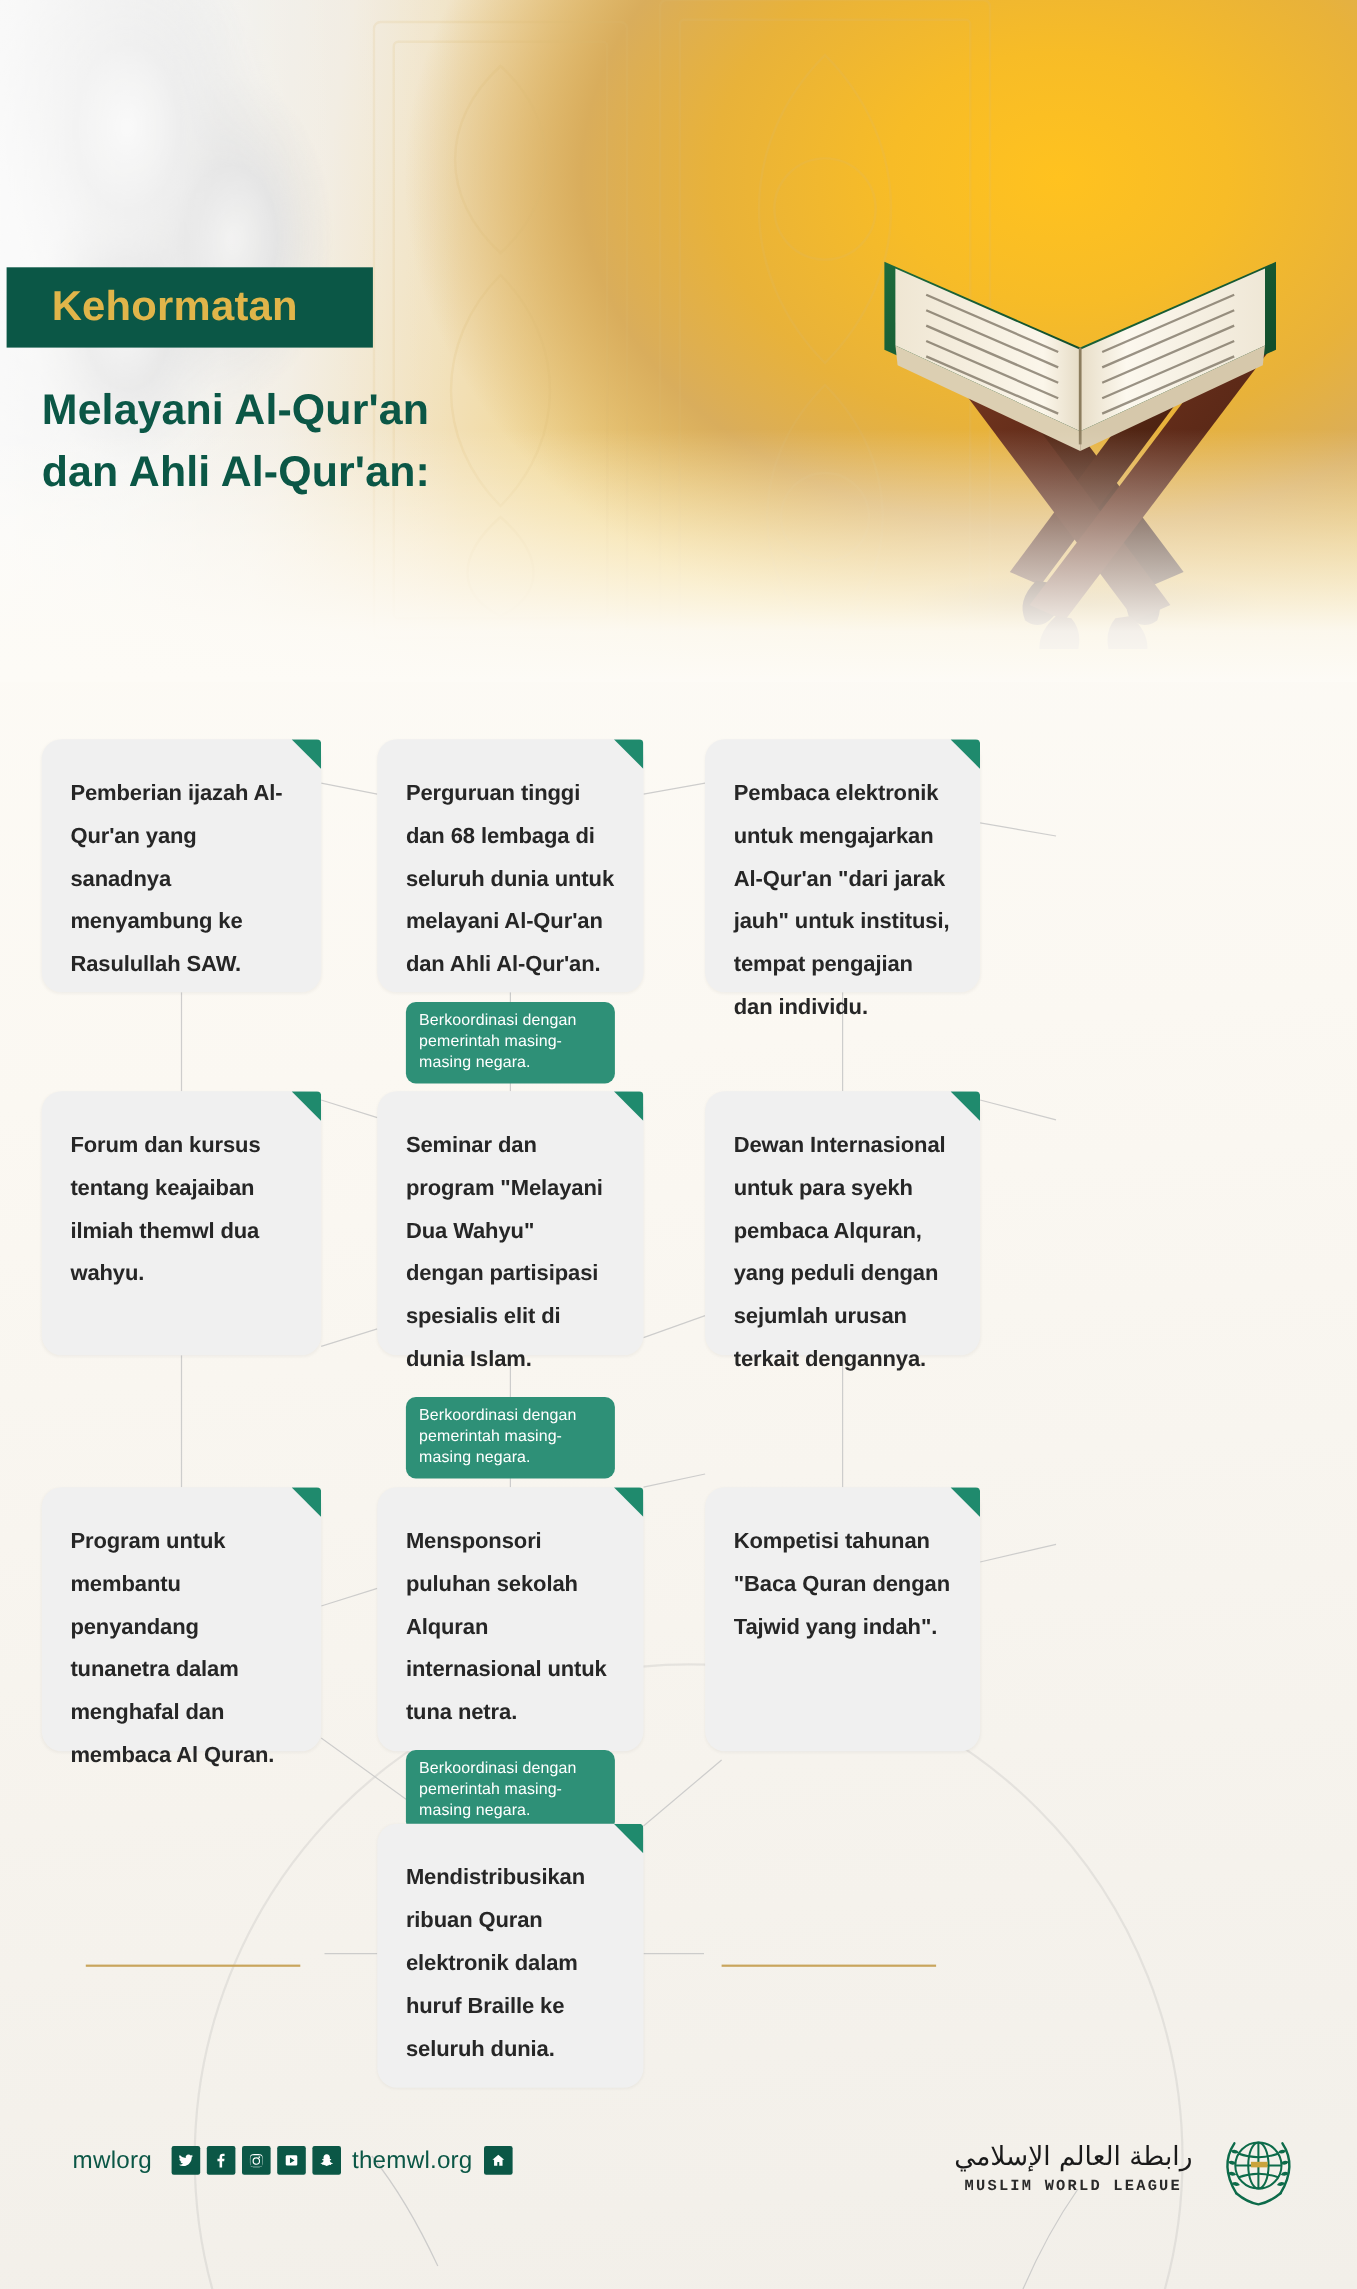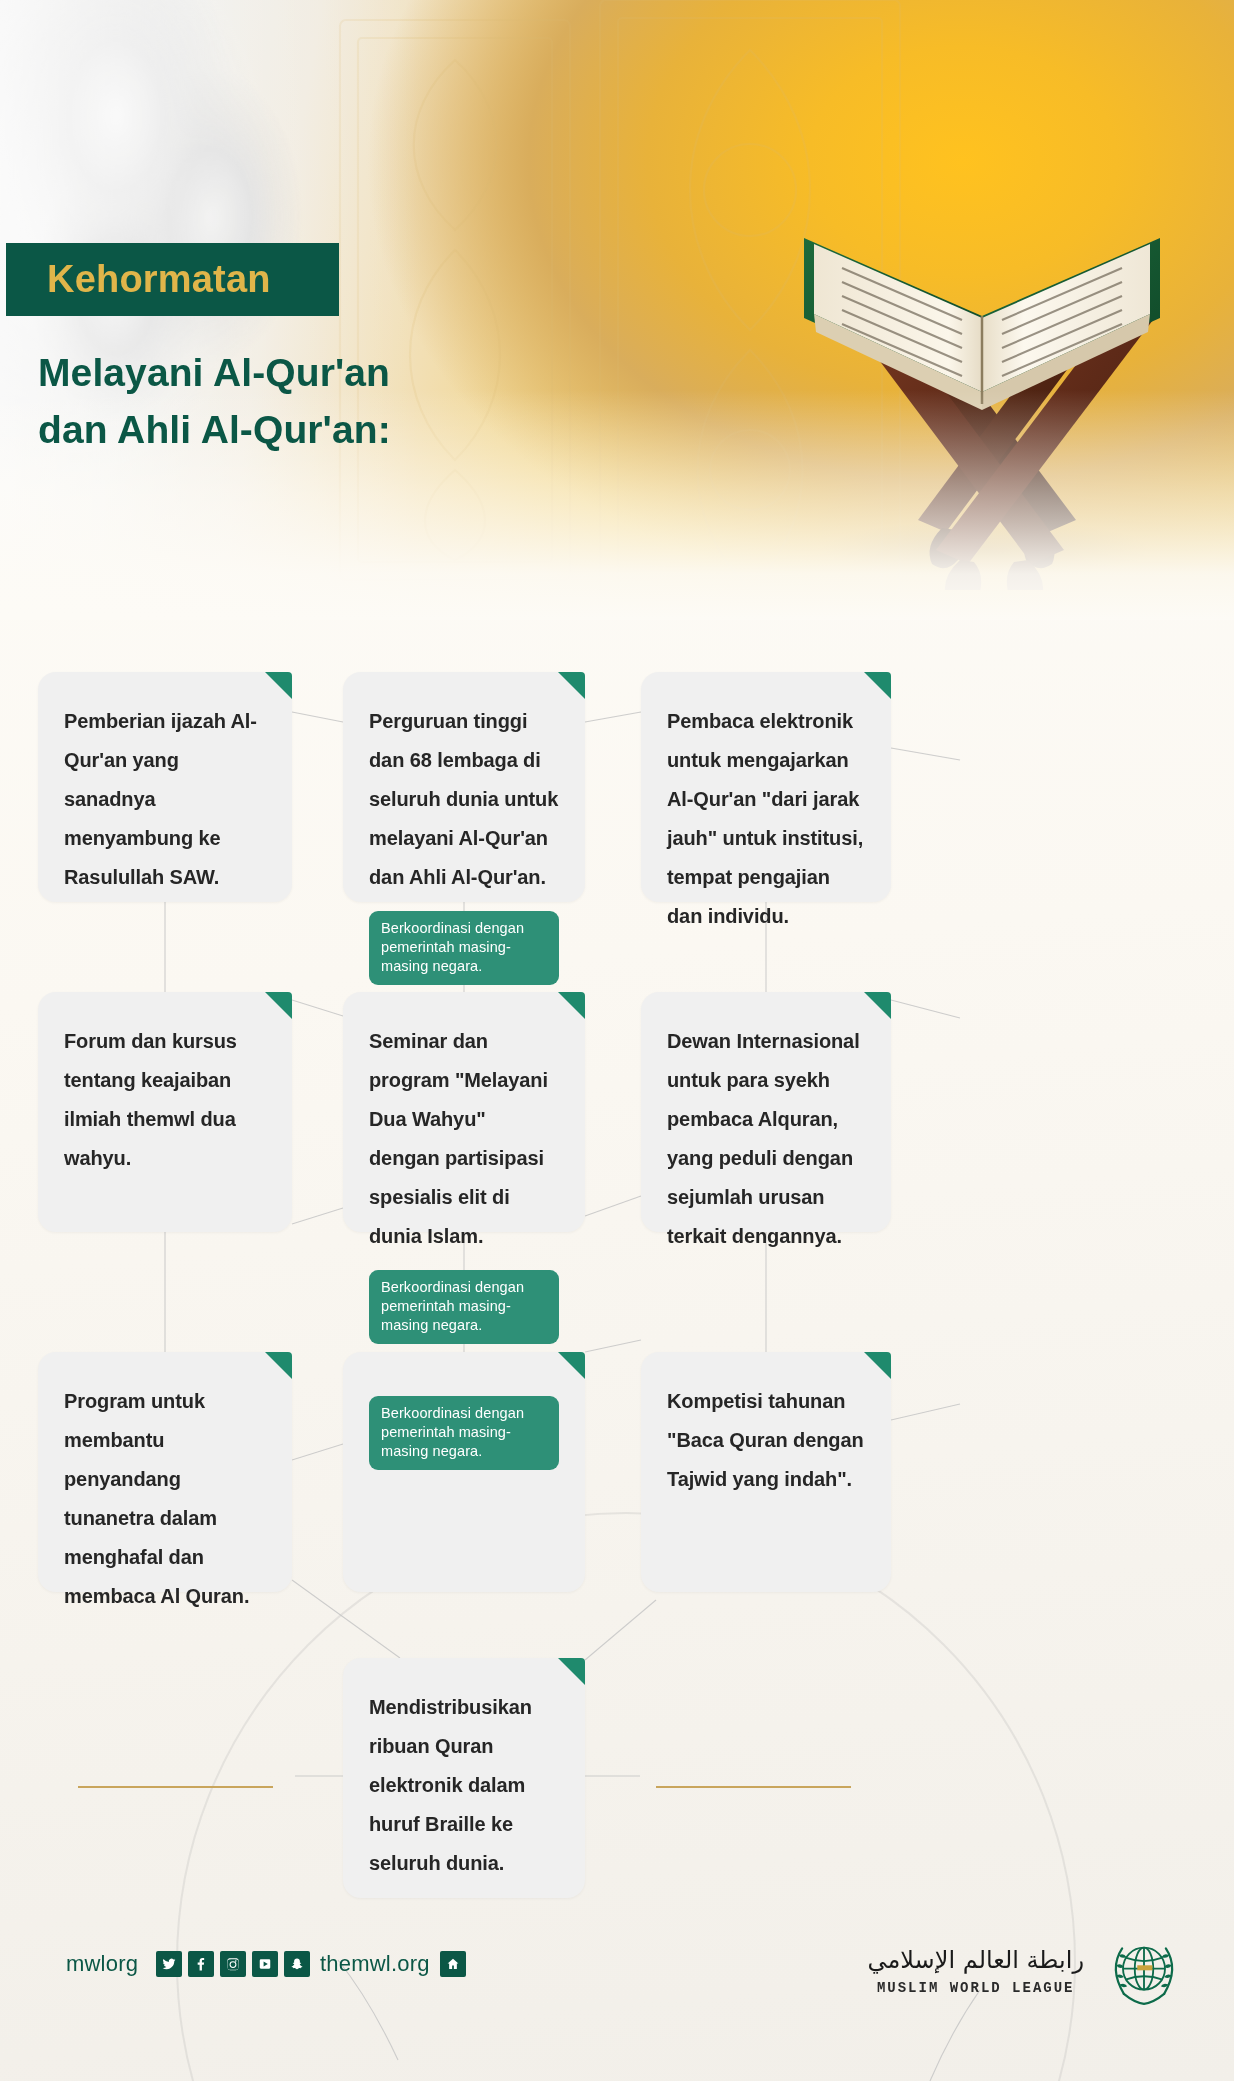--- a/index.html
+++ b/index.html
@@ -405,20 +405,21 @@
       <div class="card-text">Dewan Internasional untuk para syekh pembaca Alquran, yang peduli dengan sejumlah urusan terkait dengannya.</div>
     </div>
 
     <div class="card c7">
       <div class="fold"></div>
       <div class="card-text">Program untuk membantu penyandang tunanetra dalam menghafal dan membaca Al Quran.</div>
     </div>
 
     <div class="card c8">
       <div class="fold"></div>
+      <div class="card-text">Mensponsori puluhan sekolah Alquran internasional untuk tuna netra.</div>
       <div class="sub-badge">Berkoordinasi dengan pemerintah masing-masing negara.</div>
     </div>
 
     <div class="card c9">
       <div class="fold"></div>
       <div class="card-text">Kompetisi tahunan "Baca Quran dengan Tajwid yang indah".</div>
     </div>
 
     <div class="card c10">
       <div class="fold"></div>

